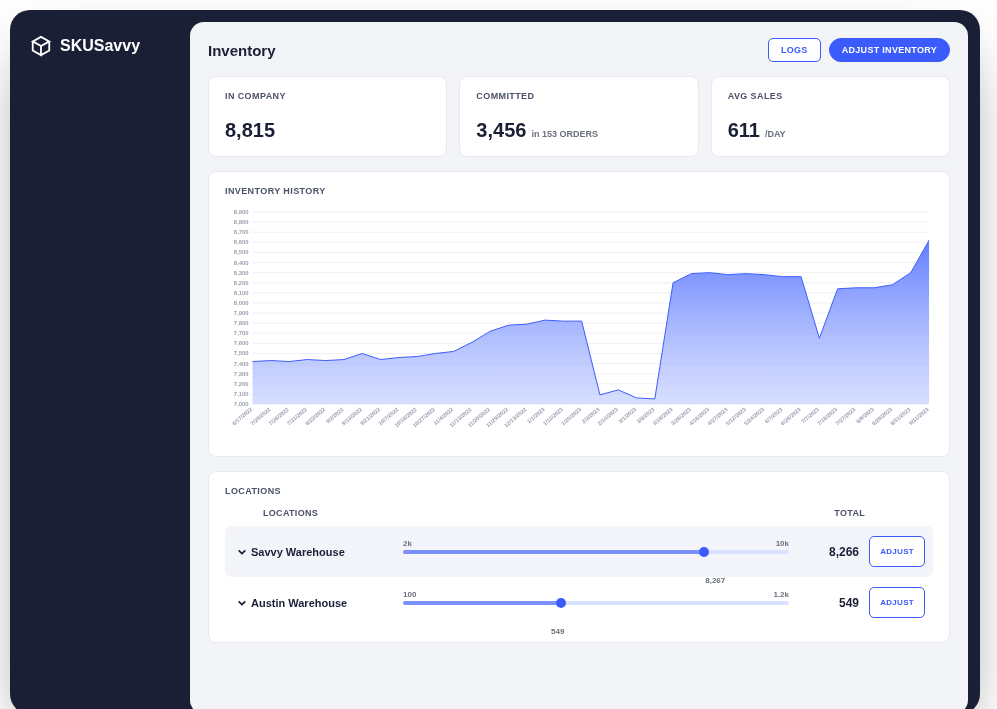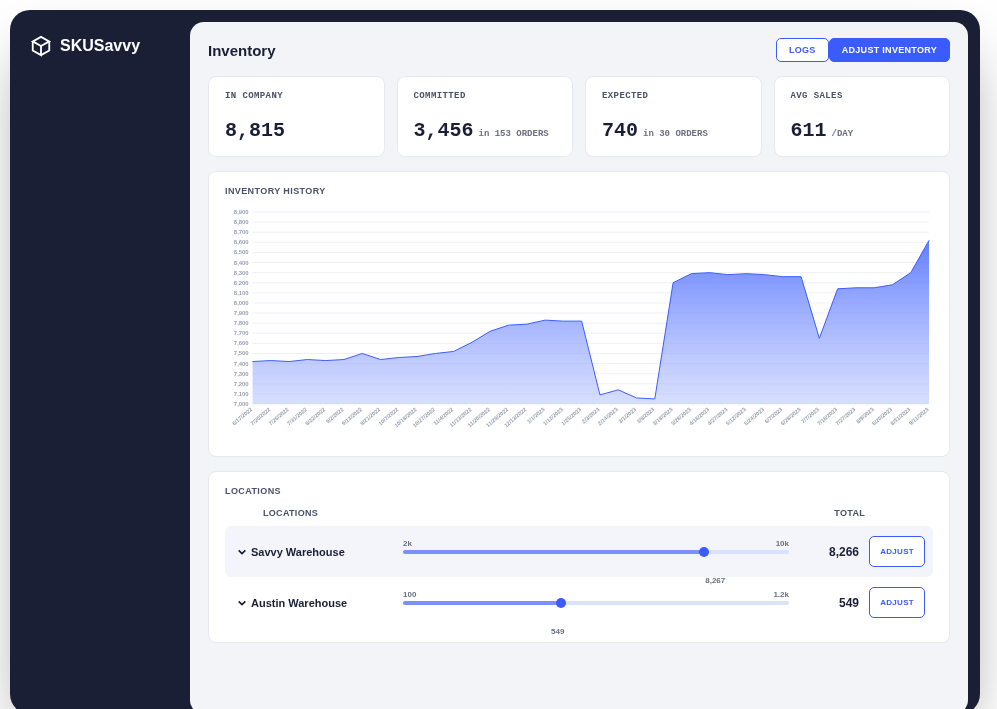--- a/index.html
+++ b/index.html
@@ -14,30 +14,30 @@
   }
   .sidebar { width: 180px; padding: 25px 20px; }
   .brand { display: flex; align-items: center; color: #fff; font-weight: 700; font-size: 16px; gap: 8px; }
   .brand svg { width: 22px; height: 22px; }
   .panel {
     flex: 1; background: #f2f4f8; border-radius: 14px; margin: 12px 12px 0 0;
     padding: 16px 18px 0 18px; overflow: hidden;
   }
   .page-header { display: flex; justify-content: space-between; align-items: center; margin-bottom: 14px; }
   .page-title { font-size: 15px; font-weight: 700; color: #1a1f36; }
-  .header-actions { display:flex; }
+  .header-actions { display:flex; gap:8px; }
   .btn {
     font-size: 9px; font-weight: 700; letter-spacing: .3px;
     padding: 6px 12px; border-radius: 5px; cursor: pointer; border:1px solid;
   }
   .btn-outline { background:#fff; color:#3b5bfd; border-color:#3b5bfd; }
-  .btn-primary { background:#3b5bfd; color:#fff; border-color:#3b5bfd; }
+  .btn-primary { background:#3b5bfd; color:#fff; border-color:#3b5bfd;border-radius:12px; }
   .btn-small { font-size:8px; padding:10px 10px; }
 
-  .stats { display:flex; gap:12px; margin-bottom:14px;font-family:Liberation Mono, monospace; }
+  .stats { display:flex; gap:12px; margin-bottom:14px; }
   .stat-card {
     flex:1; background:#fff; border:1px solid #e6e9f0; border-radius:8px;
     padding:14px 16px;
   }
   .stat-label { font-size:9px; font-weight:700; letter-spacing:.4px; color:#4a5168; }
   .stat-value-row { margin-top:18px; display:flex; align-items:baseline; gap:5px; }
   .stat-number { font-size:20px; font-weight:800; color:#1a1f36; }
   .stat-sub { font-size:9px; font-weight:600; color:#6b7080; }
 
   .card {
@@ -109,27 +109,20 @@
         <div class="stat-value-row">
           <span class="stat-number">8,815</span>
           <span class="stat-sub"></span>
         </div>
       </div>
       <div class="stat-card">
         <div class="stat-label">COMMITTED</div>
         <div class="stat-value-row">
           <span class="stat-number">3,456</span>
           <span class="stat-sub">in 153 ORDERS</span>
-        </div>
-      </div>
-      <div class="stat-card">
-        <div class="stat-label">EXPECTED</div>
-        <div class="stat-value-row">
-          <span class="stat-number">740</span>
-          <span class="stat-sub">in 30 ORDERS</span>
         </div>
       </div>
       <div class="stat-card">
         <div class="stat-label">AVG SALES</div>
         <div class="stat-value-row">
           <span class="stat-number">611</span>
           <span class="stat-sub">/DAY</span>
         </div>
       </div>
     </div>

